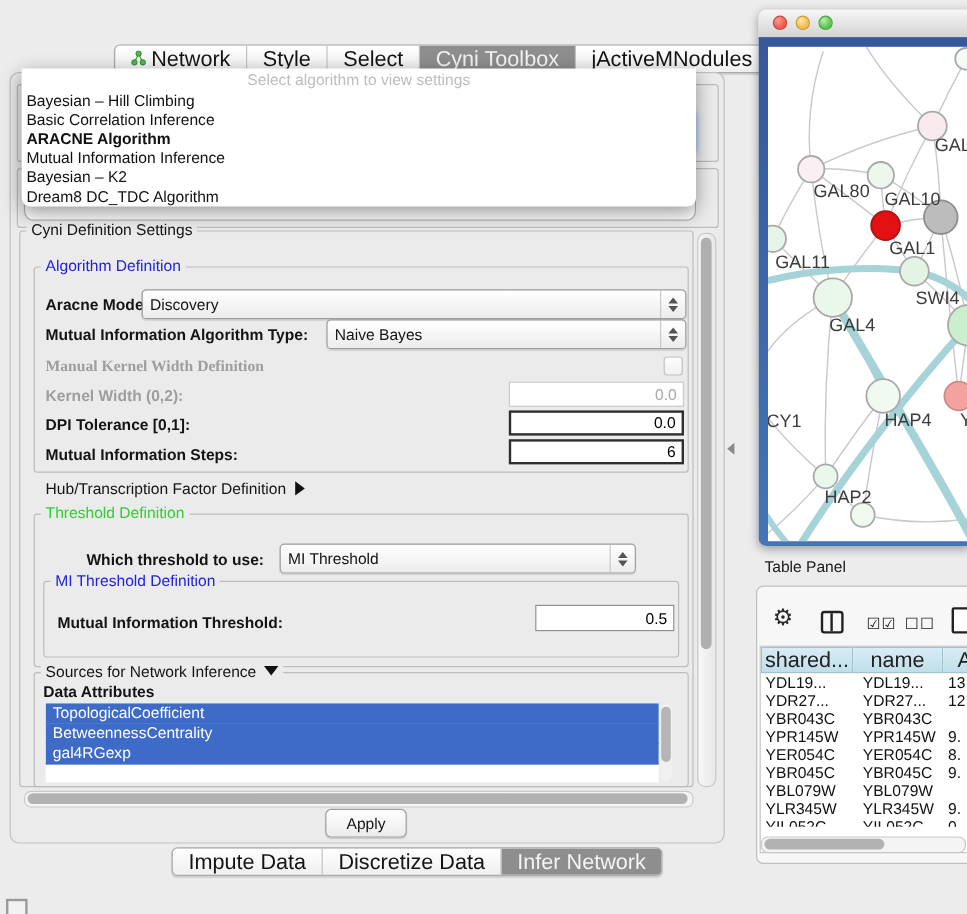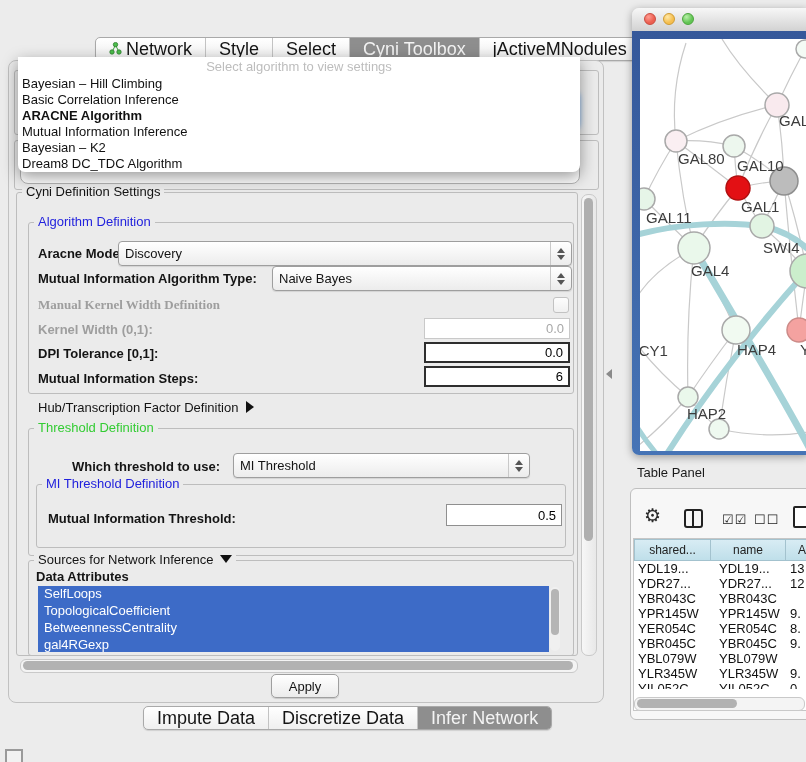--- a/index.html
+++ b/index.html
@@ -99,21 +99,21 @@
   .tp-title{left:637px;top:465px;font-size:13px;color:#1A1A1A;}
   .tp-box{left:630px;top:488px;width:180px;height:230px;background:#F7F7F7;border:1px solid #BFBFBF;border-radius:6px;}
   .gear{left:644px;top:505px;font-size:19px;color:#2A2A2A;line-height:22px;}
   .col-ico{left:684px;top:509px;width:15px;height:15px;border:2px solid #222;border-radius:3px;}
   .col-ico::after{content:"";position:absolute;left:6px;top:0;width:2px;height:15px;background:#222;}
   .glyph-ico{position:absolute;font-size:13px;color:#222;letter-spacing:1px;}
   .doc-ico{left:793px;top:506px;width:14px;height:18px;border:2px solid #222;border-radius:2px;background:#FFF;}
 
   .tbl-wrap{left:633px;top:538px;width:173px;height:171px;background:#FFF;border:1px solid #C6C6C6;overflow:hidden;}
   .tbl-head{position:absolute;left:0;top:0;width:220px;height:22px;display:flex;}
-  .th{box-sizing:border-box;height:22px;line-height:21px;text-align:center;font-size:12px;color:#222;
+  .th{box-sizing:border-box;height:22px;line-height:21px;text-align:center;font-size:18px;color:#222;
     background:linear-gradient(#D8ECF4,#BFDFEA);border:1px solid #A3C2CE;border-left:none;}
   .th:first-child{border-left:1px solid #A3C2CE;}
   .tbl-body{position:absolute;left:0;top:22px;width:220px;height:128px;overflow:hidden;}
   .tr{display:flex;height:15px;line-height:15px;font-size:13px;color:#111;}
   .td{box-sizing:border-box;overflow:hidden;white-space:nowrap;}
 
   .grip{left:5px;top:749px;width:14px;height:12px;border:2px solid #9A9A9A;background:#F2F2F2;}
   .split-handle{left:606px;top:369px;width:0;height:0;border-top:5px solid transparent;border-bottom:5px solid transparent;border-right:6px solid #8A8A8A;}
 </style>
 </head>
@@ -190,21 +190,21 @@
     <span class="combo-text">Naive Bayes</span>
     <span class="stepper">
         <span class="tri-up"></span>
         <span class="tri-down"></span>
       </span>
   </div>
 
   <div class="abs lbl b dis" style="left:38px;top:297px;font-family:Liberation Serif, serif;">Manual Kernel Width Definition</div>
   <div class="checkbox" style="left:553px;top:297px;"></div>
 
-  <div class="abs lbl b dis" style="left:38px;top:322px;">Kernel Width (0,1):</div>
+  <div class="abs lbl b dis" style="left:38px;top:322px;">Kernel Width (0,2):</div>
   <input class="tinput soft" style="left: 424px; top: 318px; width: 146px;" readonly="" value="0.0">
 
   <div class="abs lbl b" style="left:38px;top:346px;">DPI Tolerance [0,1]:</div>
   <input class="tinput strong" style="left: 424px; top: 342px; width: 146px;" readonly="" value="0.0">
 
   <div class="abs lbl b" style="left:38px;top:371px;">Mutual Information Steps:</div>
   <input class="tinput strong" style="left: 424px; top: 366px; width: 146px;" readonly="" value="6">
 
   <div class="abs lbl" style="left:38px;top:400px;"><span>Hub/Transcription Factor Definition</span><span class="tri-right"></span></div>
 
@@ -224,21 +224,20 @@
   <div class="abs legend legend-blue" style="left:42px;top:477px;">MI Threshold Definition</div>
 
   <div class="abs lbl b" style="left:48px;top:511px;">Mutual Information Threshold:</div>
   <input class="tinput mid" style="left: 446px; top: 504px; width: 116px; height: 22px;" readonly="" value="0.5">
 
   <div class="abs groupbox" style="left:28px;top:560px;width:544px;height:94px;"></div>
   <div class="abs legend" style="left:34px;top:553px;color:#141414;"><span>Sources for Network Inference</span><span class="tri-dn-sm"></span></div>
 
   <div class="abs lbl b" style="left:36px;top:569px;">Data Attributes</div>
   <div class="abs attr-list" id="attr-list">
-      <div class="attr-item">SelfLoops</div>
       <div class="attr-item">TopologicalCoefficient</div>
       <div class="attr-item">BetweennessCentrality</div>
       <div class="attr-item">gal4RGexp</div>
     </div>
   <div class="abs" style="left:550px;top:587px;width:10px;height:64px;background:#F0F0F0;border-radius:5px;">
     <div class="vthumb" style="left:1px;top:2px;width:8px;height:46px;background:#B5B5B5;"></div>
   </div>
 
   <div class="abs htrack" style="left:20px;top:659px;width:556px;height:12px;">
     <div class="hthumb" style="left:2px;top:1px;width:550px;height:9px;"></div>

